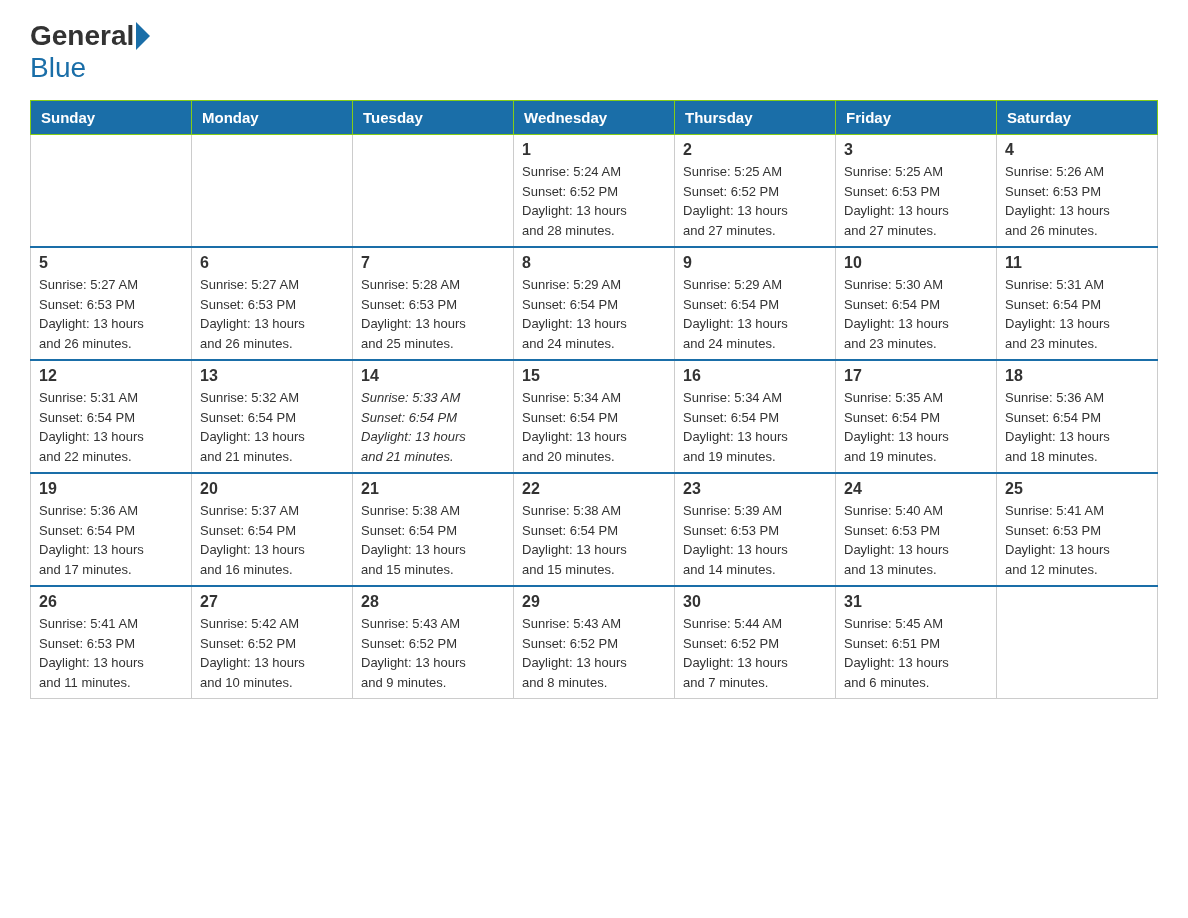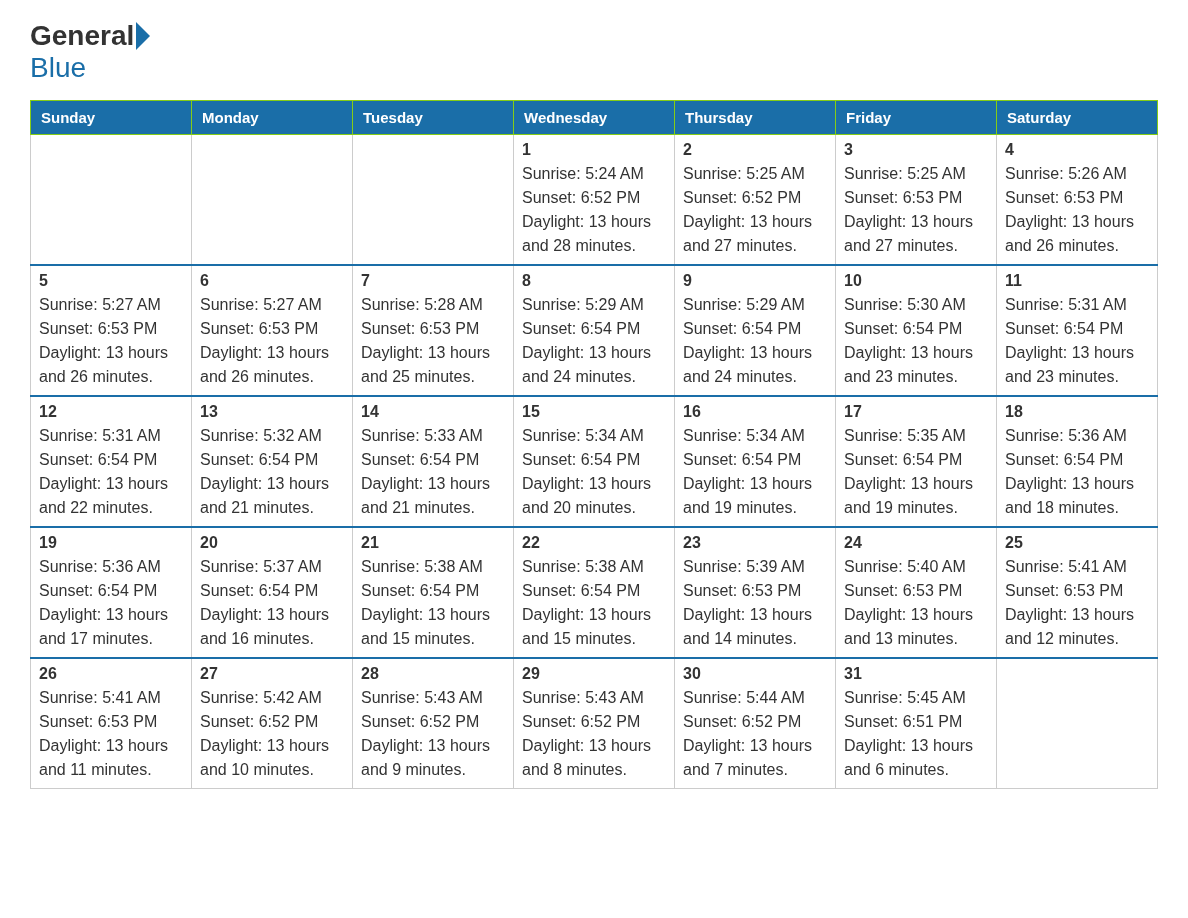--- a/index.html
+++ b/index.html
@@ -81,21 +81,21 @@
       min-height: 90px;
       height: 110px;
     }
     .day-number {
       font-size: 16px;
       font-weight: bold;
       color: #333;
       margin-bottom: 3px;
     }
     .day-info {
-      font-size: 16px;
+      font-size: 13px;
       color: #333;
       line-height: 1.5;
     }
     .empty-cell {
       background: #fff;
     }
     .row-divider td {
       border-top: 2px solid #1a6ea8;
     }
   </style>
@@ -219,21 +219,21 @@
         </td>
         <td>
           <div class="day-number">13</div>
           <div class="day-info" style="white-space: pre-line;">Sunrise: 5:32 AM
 Sunset: 6:54 PM
 Daylight: 13 hours
 and 21 minutes.</div>
         </td>
         <td>
           <div class="day-number">14</div>
-          <div class="day-info" style="white-space: pre-line;">Sunrise: 5:33 AM
+          <div class="day-info" style="white-space: pre-line; font-style: italic;">Sunrise: 5:33 AM
 Sunset: 6:54 PM
 Daylight: 13 hours
 and 21 minutes.</div>
         </td>
         <td>
           <div class="day-number">15</div>
           <div class="day-info" style="white-space: pre-line;">Sunrise: 5:34 AM
 Sunset: 6:54 PM
 Daylight: 13 hours
 and 20 minutes.</div>

